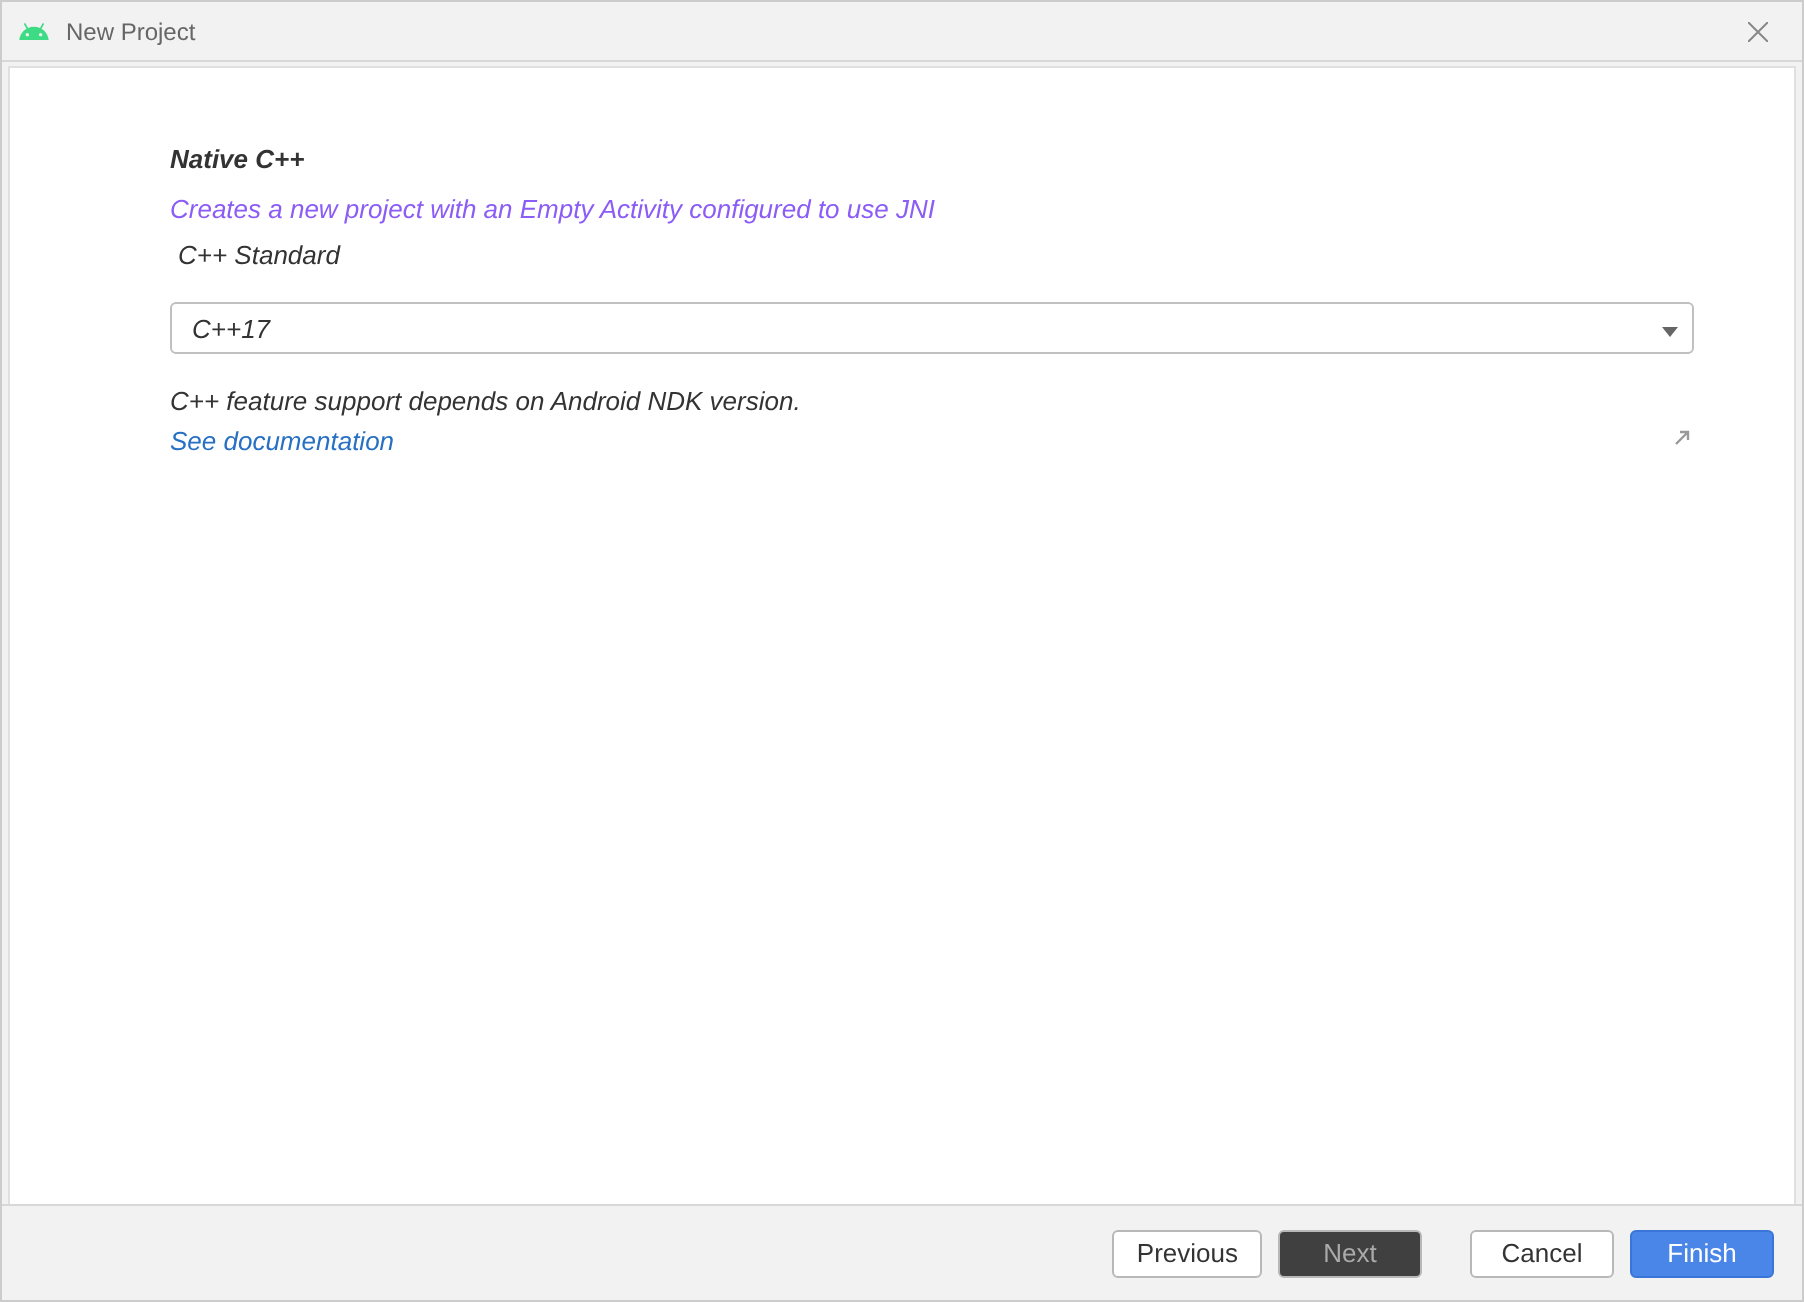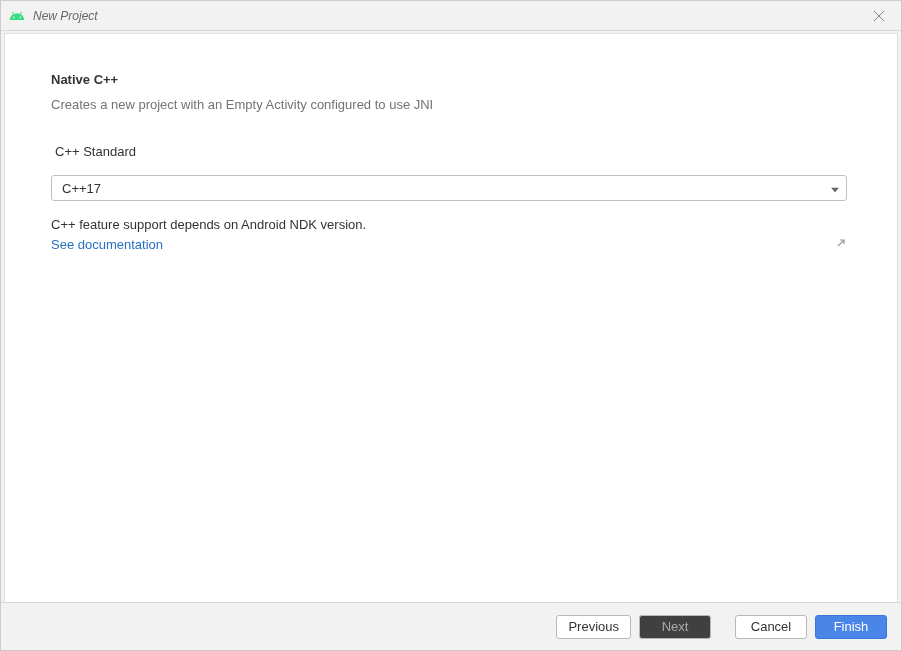--- a/index.html
+++ b/index.html
@@ -37,50 +37,50 @@
       height: 16px;
       margin-right: 8px;
       display: flex;
       align-items: center;
       justify-content: center;
     }
     .titlebar .title {
       color: #666;
       font-size: 12px;
       flex: 1;
-      font-style: italic;
     }
     .titlebar .close-btn {
       width: 28px;
       height: 28px;
       display: flex;
       align-items: center;
       justify-content: center;
       cursor: pointer;
       color: #888;
     }
     .content-area {
       flex: 1;
       background: #fff;
       margin: 2px 3px 0 3px;
       border: 1px solid #e0e0e0;
       border-bottom: none;
-      padding: 38px 50px 20px 46px;
+      padding: 38px 50px 20px 80px;
       overflow: hidden;
+      font-style: italic;
     }
     .page-title {
       font-weight: bold;
       font-size: 13px;
       color: #333;
       margin-bottom: 10px;
     }
     .page-description {
       font-size: 13px;
-      color: #737373;
-      margin-bottom: 32px;
+      color: #8b5cf6;
+      margin-bottom: 8px;
     }
     .form-row {
       margin-bottom: 4px;
     }
     .form-label {
       font-size: 13px;
       color: #333;
       display: block;
       margin-bottom: 16px;
       margin-left: 4px;

